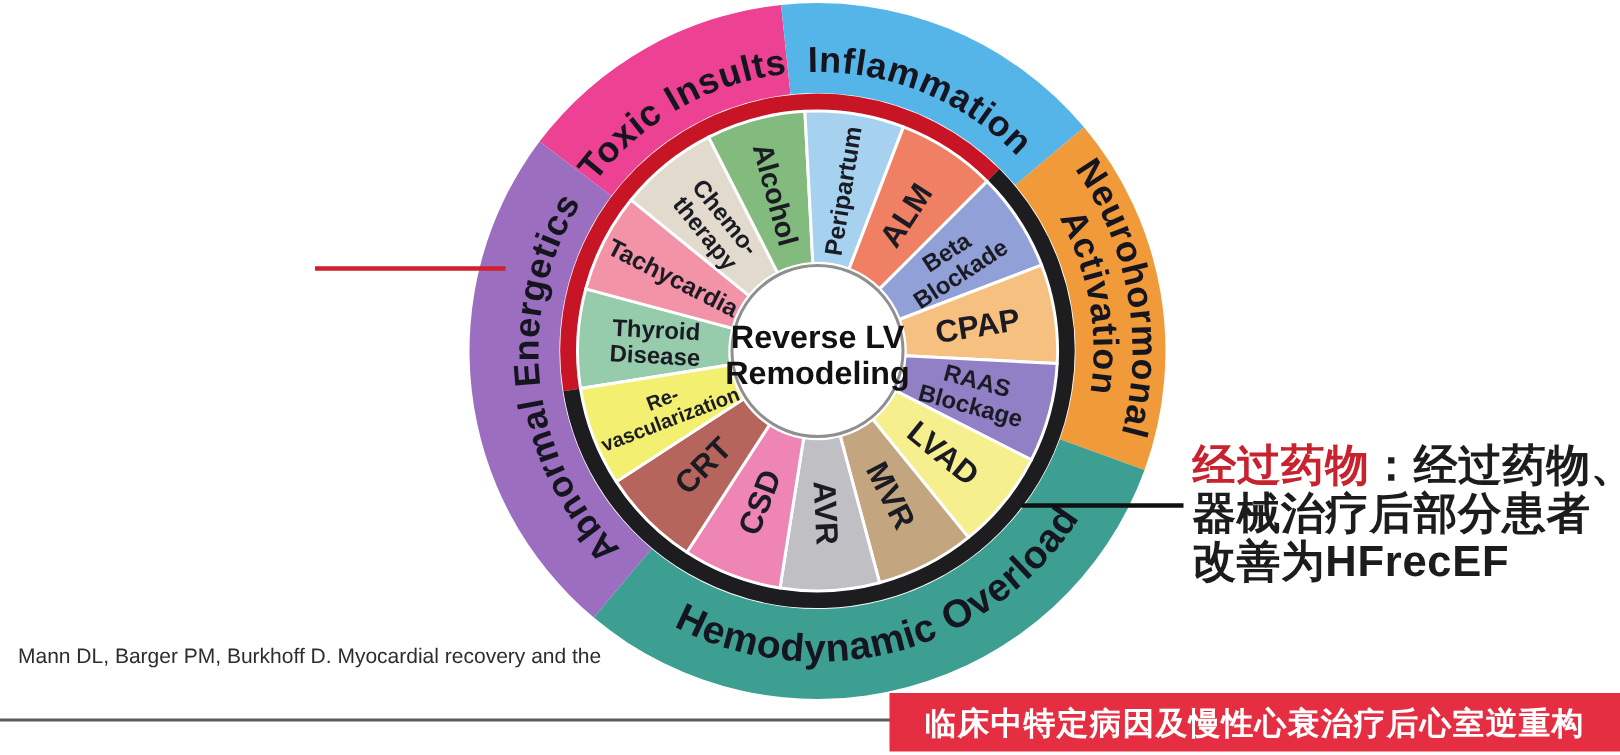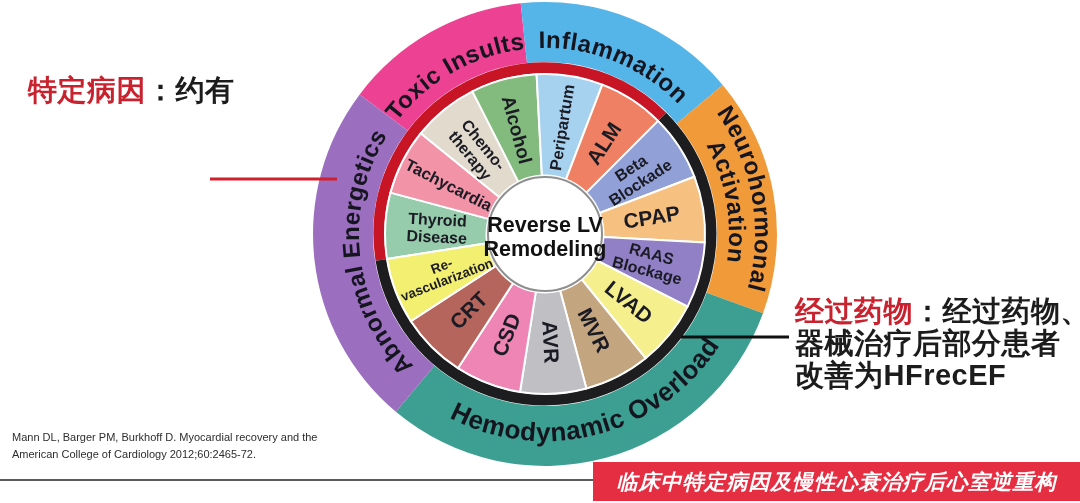--- a/index.html
+++ b/index.html
@@ -3,21 +3,21 @@
 <meta charset="utf-8">
 <style>
   html,body{margin:0;padding:0}
   body{width:1080px;height:503px;position:relative;background:#ffffff;overflow:hidden;
        font-family:"Liberation Sans","DejaVu Sans",sans-serif;}
   #wheel-svg{position:absolute;left:0;top:0}
   .note{position:absolute;font-weight:700;font-size:29px;line-height:32px;color:#1c1c1c;letter-spacing:.5px;white-space:nowrap}
   .note .hl{color:var(--accent,#c9222f)}
   #left-note{left:28px;top:74px}
   #right-note{left:795px;top:295px}
-  #citation{position:absolute;left:12px;top:429px;font-size:11px;line-height:17px;color:#2d2d2d}
+  #citation{position:absolute;left:12px;top:429px;font-size:14px;line-height:17px;color:#2d2d2d}
   #citation-rule{position:absolute;left:0;top:479px;width:594px;height:2px;background:#5a5b5e}
   #banner{position:absolute;left:593px;top:462px;width:487px;height:39px;display:flex;
           align-items:center;justify-content:center;font-weight:700;font-size:21px;color:#fff;
           background:var(--banner-bg,#e62e42);letter-spacing:1px;white-space:nowrap}
 </style>
 </head>
 <body style="--accent: #c9222f; --banner-bg: #e62e42;">
 
 <svg id="wheel-svg" width="1080" height="503" viewBox="0 0 1080 503">
   <defs id="wheel-defs">
@@ -79,28 +79,26 @@
     </g>
   <g id="center-group">
       <circle cx="545" cy="234" r="57" fill="#ffffff" stroke="#8f8f8f" stroke-width="2"></circle>
       <text text-anchor="middle" font-size="21.5" font-weight="bold" font-family="&quot;Liberation Sans&quot;,&quot;DejaVu Sans&quot;,sans-serif" fill="#111111"><tspan x="545" y="232">Reverse LV</tspan><tspan x="545" y="256">Remodeling</tspan></text>
     </g>
   <line x1="210" y1="179" x2="337" y2="179" stroke="#d21f2e" stroke-width="3"></line>
   <line x1="681" y1="337" x2="789" y2="337" stroke="#101010" stroke-width="3"></line>
 </svg>
 
 <div id="left-note" class="note">
-  <div><span class="hl">特定病因</span><span>：约有</span></div>
 </div>
 
 <div id="right-note" class="note">
   <div><span class="hl">经过药物</span><span>：经过药物、</span></div>
   <div>器械治疗后部分患者</div>
   <div>改善为HFrecEF</div>
 </div>
 
 <div id="citation">
   <div>Mann DL, Barger PM, Burkhoff D. Myocardial recovery and the</div>
-  <div>American College of Cardiology 2012;60:2465-72.</div>
 </div>
 <div id="citation-rule"></div>
 
-<div id="banner" style="color: rgb(255, 255, 255); font-style: italic;">临床中特定病因及慢性心衰治疗后心室逆重构</div>
+<div id="banner" style="color: rgb(255, 255, 255);">临床中特定病因及慢性心衰治疗后心室逆重构</div>
 
 </body></html>

